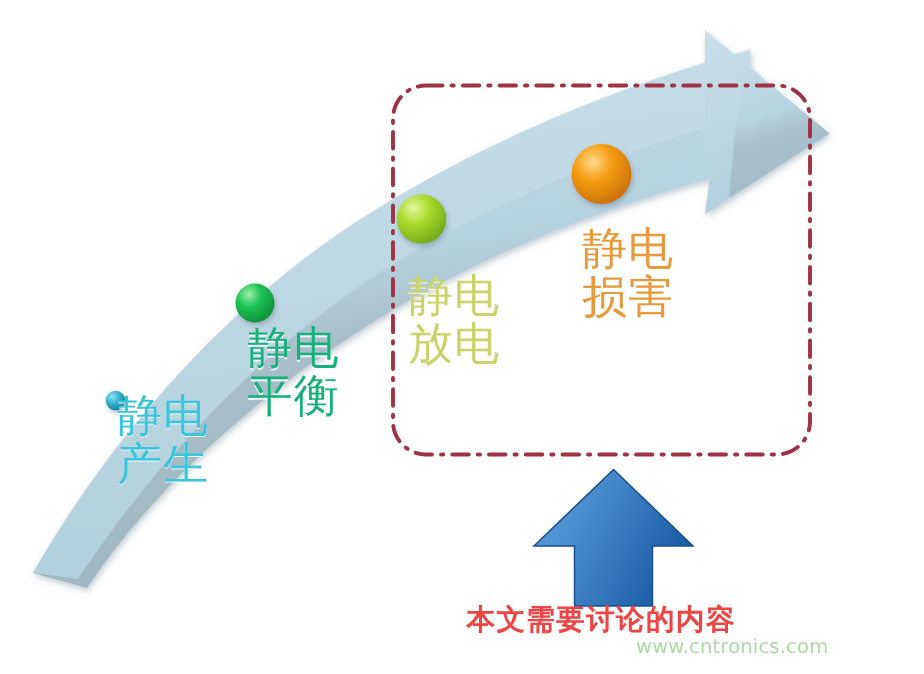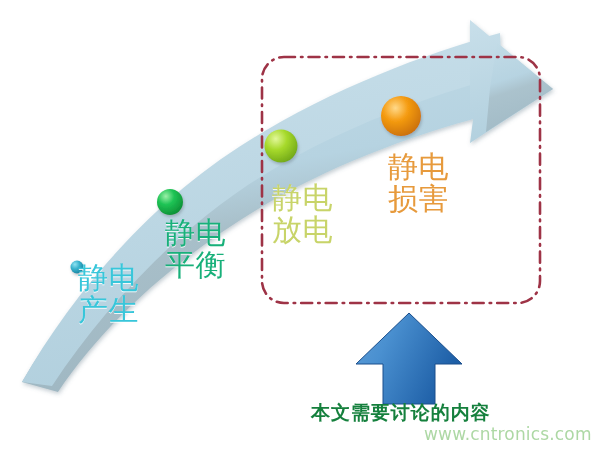--- a/index.html
+++ b/index.html
@@ -59,29 +59,29 @@
     font-size: 30px;
     color: #e79a3c;
     text-shadow: 0 1px 0 rgba(255,255,255,0.9);
   }
   .caption-red {
     position: absolute;
     left: 311px;
     top: 400px;
     font-size: 19px;
     font-weight: 700;
-    color: #15803d;
+    color: #ef4444;
     letter-spacing: 0.05em;
     font-family: "DejaVu Sans", "Liberation Sans", sans-serif;
   }
   .watermark {
     position: absolute;
     left: 424px;
     top: 424px;
-    font-size: 17px;
+    font-size: 13px;
     color: #a9d6a0;
     letter-spacing: 0.01em;
     font-family: "DejaVu Sans", "Liberation Sans", sans-serif;
     opacity: 0.95;
   }
 </style>
 </head>
 <body>
 
 <div id="canvas">

